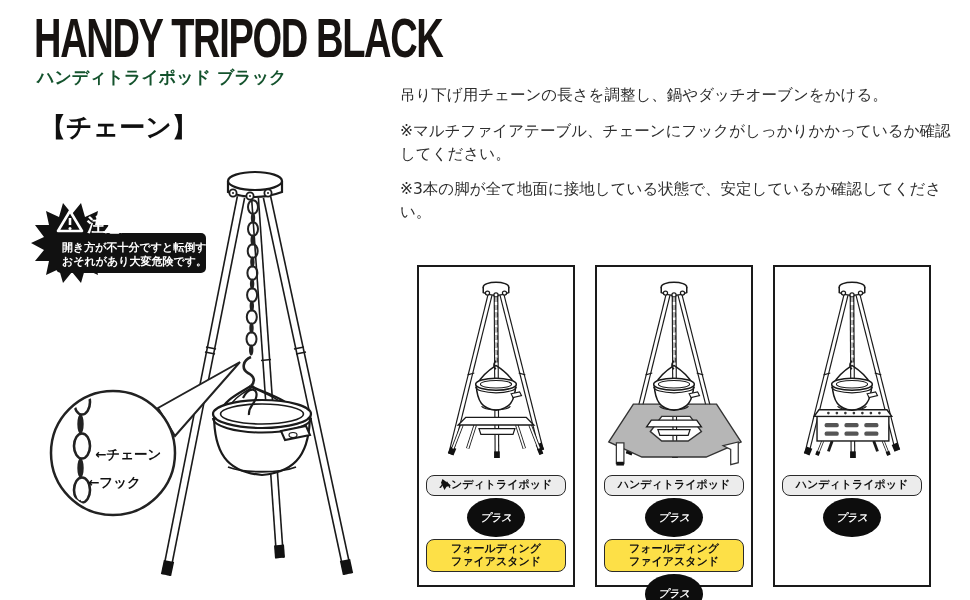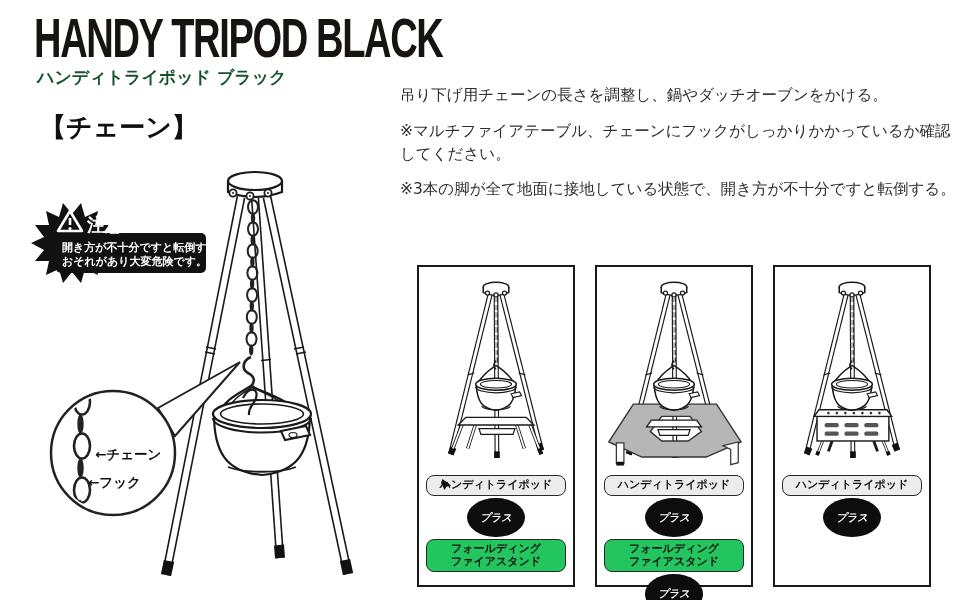--- a/index.html
+++ b/index.html
@@ -24,21 +24,21 @@
   }
   .p1{left:417px;} .p2{left:595px;} .p3{left:773px;}
   .panel-illus{flex:none;margin-top:2px;}
   .combo-stack{flex:1;width:100%;display:flex;flex-direction:column;align-items:center;gap:2px;padding:0 7px;box-sizing:border-box;}
   .combo-box{
     width:100%;box-sizing:border-box;border:1.8px solid #2a2a2a;border-radius:8px;
     font-size:11px;font-weight:bold;text-align:center;padding:3px 2px;line-height:1.15;
     white-space:pre-line;color:#111;
   }
   .combo-box.light{background:#ececec;}
-  .combo-box.gray{background:#22c55e;}
+  .combo-box.gray{background:#fde047;}
   .plus-badge{
     flex:none;background:#0d0d0d;color:#fff;font-style:italic;font-weight:bold;font-size:10.5px;
     padding:14px 13px;border-radius:50%;line-height:1.1;
   }
   .cursor-artifact{
     position:absolute;left:441px;top:479px;width:10px;height:11px;background:#111;
     clip-path:polygon(15% 0,100% 60%,55% 70%,35% 100%,0 35%);
   }
   svg text{font-family:"DejaVu Sans","Liberation Sans",sans-serif;}
 </style>
@@ -97,21 +97,21 @@
 
 <div class="page">
 
   <div class="title">HANDY TRIPOD BLACK</div>
   <div class="subtitle">ハンディトライポッド ブラック</div>
   <div class="usage-heading">【チェーン】</div>
 
   <div class="instructions">
     <p>吊り下げ用チェーンの長さを調整し、鍋やダッチオーブンをかける。</p>
     <p>※マルチファイアテーブル、チェーンにフックがしっかりかかっているか確認してください。</p>
-    <p>※3本の脚が全て地面に接地している状態で、開き方が不十分ですと転倒する。</p>
+    <p>※3本の脚が全て地面に接地している状態で、安定しているか確認してください。</p>
   </div>
 
   <svg class="main-illus" width="385" height="450" viewBox="30 150 385 450">
 
     <g>
       <line x1="241" y1="197" x2="166" y2="575" stroke="#1a1a1a" stroke-width="9"></line>
       <line x1="267" y1="197" x2="348" y2="574" stroke="#1a1a1a" stroke-width="9"></line>
       <line x1="255" y1="198" x2="280" y2="558" stroke="#1a1a1a" stroke-width="8.4"></line>
       <line x1="241" y1="197" x2="166" y2="575" stroke="#fff" stroke-width="5.8"></line>
       <line x1="267" y1="197" x2="348" y2="574" stroke="#fff" stroke-width="5.8"></line>

